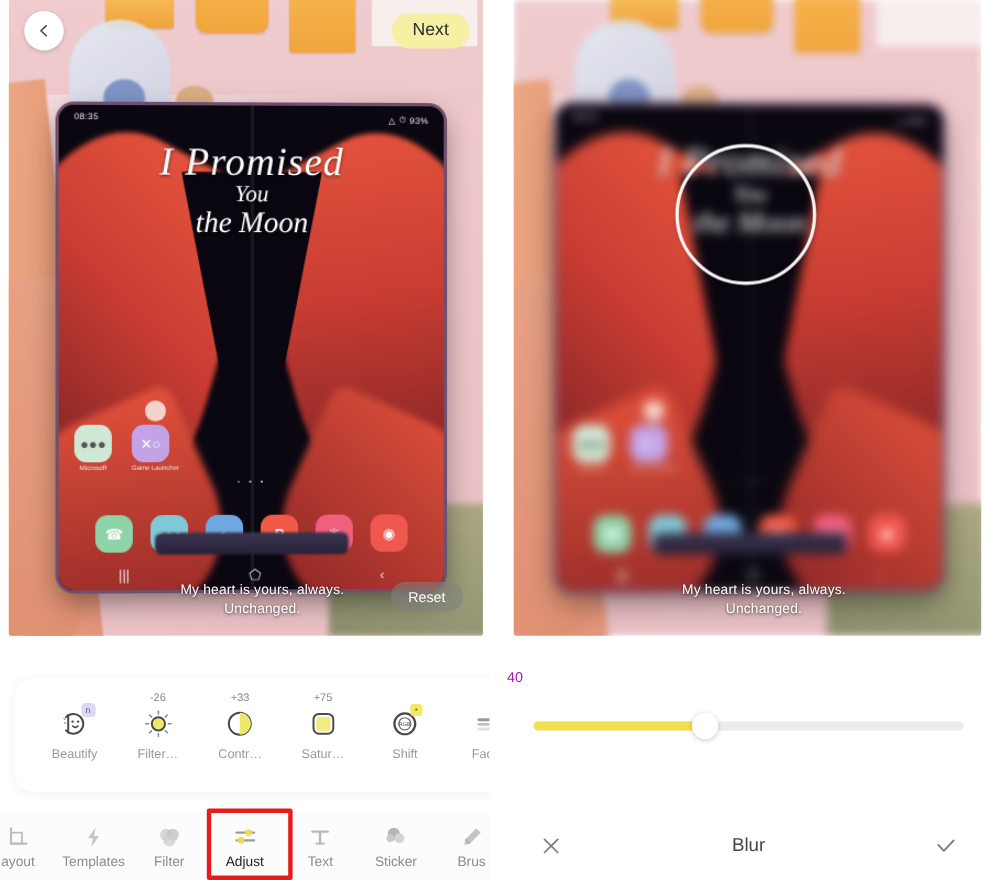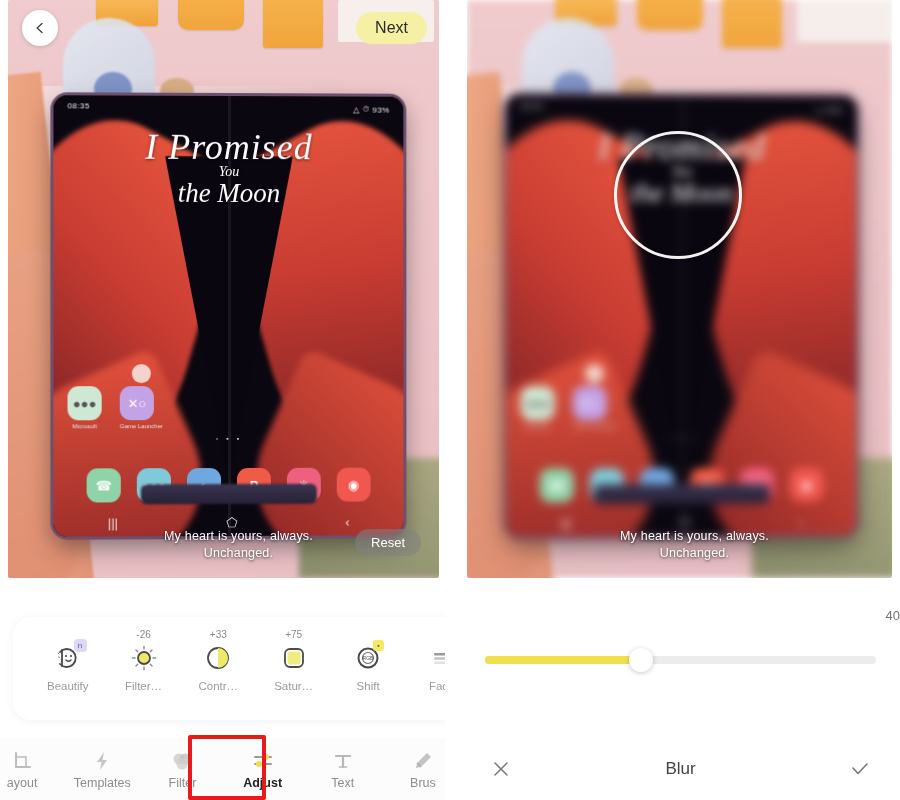--- a/index.html
+++ b/index.html
@@ -108,21 +108,21 @@
   }
   .sb-right { display: flex; gap: 3px; align-items: center; }
 
   .wall-text {
     position: absolute; left: 0; right: 0; top: 30px;
     text-align: center; color: #fff; pointer-events: none;
     font-family: Liberation Serif, serif; font-style: italic;
     text-shadow: 0 1px 3px rgba(0,0,0,.6);
   }
   .wt1 { font-size: 36px; letter-spacing: 1px; }
-  .wt2 { font-size: 14px; margin-top: -4px; }
+  .wt2 { font-size: 21px; margin-top: -4px; }
   .wt3 { font-size: 27px; margin-top: -2px; }
 
   .dot-cam { position: absolute; left: 78px; top: 268px; width: 19px; height: 19px;
              border-radius: 50%; background: rgba(245,222,217,.92); filter: blur(.6px); }
 
   .apps { position: absolute; left: 0; right: 0; top: 290px; }
   .approw { display: flex; gap: 18px; padding-left: 14px; }
   .app { width: 34px; text-align: center; }
   .app .ic { width: 34px; height: 34px; border-radius: 11px; margin: 0 auto;
              display: flex; align-items: center; justify-content: center;
@@ -187,29 +187,29 @@
   }
 
   
   .bottom-nav {
     position: absolute; left: -18px; right: -18px; bottom: 0; height: 62px;
     background: #fcfcfc; display: flex; align-items: center;
   }
   .nav-item { flex: 1; text-align: center; position: relative; cursor: pointer; }
   .nav-item .nic { height: 26px; display: flex; align-items: center; justify-content: center; }
   .nav-item .nlb { font-size: 12.5px; color: #8d8d8d; margin-top: 2px; white-space: nowrap; }
-  .nav-item.active .nlb { color: #222; font-weight: bold; }
+  .nav-item.active .nlb { color: #222; font-weight: normal; }
   .highlight-box {
     position: absolute; left: 188px; top: 735px; width: 78px; height: 65px;
     border: 4px solid #e81a1a; border-radius: 2px; pointer-events: none;
   }
 
   
   .slider-wrap { position: absolute; left: 0; right: 0; top: 608px; }
-  .slider-val { text-align: right; font-size: 13px; color: #737373; }
+  .slider-val { text-align: left; font-size: 13px; color: #a21caf; }
   .slider-track {
     position: absolute; left: 24px; right: 24px; top: 48px; height: 8px;
     background: #ececec; border-radius: 4px;
   }
   .slider-fill { position: absolute; left: 0; top: 0; height: 8px;
                  background: #f0e04e; border-radius: 4px; }
   .slider-thumb {
     position: absolute; top: -8px; width: 24px; height: 24px; margin-left: -12px;
     background: #fff; border-radius: 50%; box-shadow: 0 1px 5px rgba(0,0,0,.22);
     cursor: pointer;
@@ -479,20 +479,30 @@
         <div class="nic">
           <svg width="22" height="22" viewBox="0 0 22 22">
             <line x1="4" y1="6" x2="18" y2="6" stroke="#b8b8b8" stroke-width="2.2" stroke-linecap="round"></line>
             <line x1="11" y1="6" x2="11" y2="17" stroke="#b8b8b8" stroke-width="2.2" stroke-linecap="round"></line>
             <line x1="7.5" y1="17" x2="14.5" y2="17" stroke="#b8b8b8" stroke-width="1.6" stroke-linecap="round"></line>
           </svg>
         </div>
         <div class="nlb">Text</div>
       </div>
 
+      <div class="nav-item">
+        <div class="nic">
+          <svg width="24" height="24" viewBox="0 0 24 24">
+            <circle cx="10" cy="9" r="5.5" fill="#b5b5b5"></circle>
+            <circle cx="15" cy="13" r="4.5" fill="#d4d4d4"></circle>
+            <circle cx="7" cy="13" r="3.5" fill="#c9c9c9"></circle>
+          </svg>
+        </div>
+        <div class="nlb">Sticker</div>
+      </div>
 
       <div class="nav-item">
         <div class="nic">
           <svg width="22" height="22" viewBox="0 0 22 22">
             <path d="M15 3 L19 7 L9 17 L4 18 L5 13 Z" fill="#c4c4c4"></path>
             <path d="M5 13 L9 17" stroke="#aaa" stroke-width="1.2"></path>
           </svg>
         </div>
         <div class="nlb">Brus</div>
       </div>

